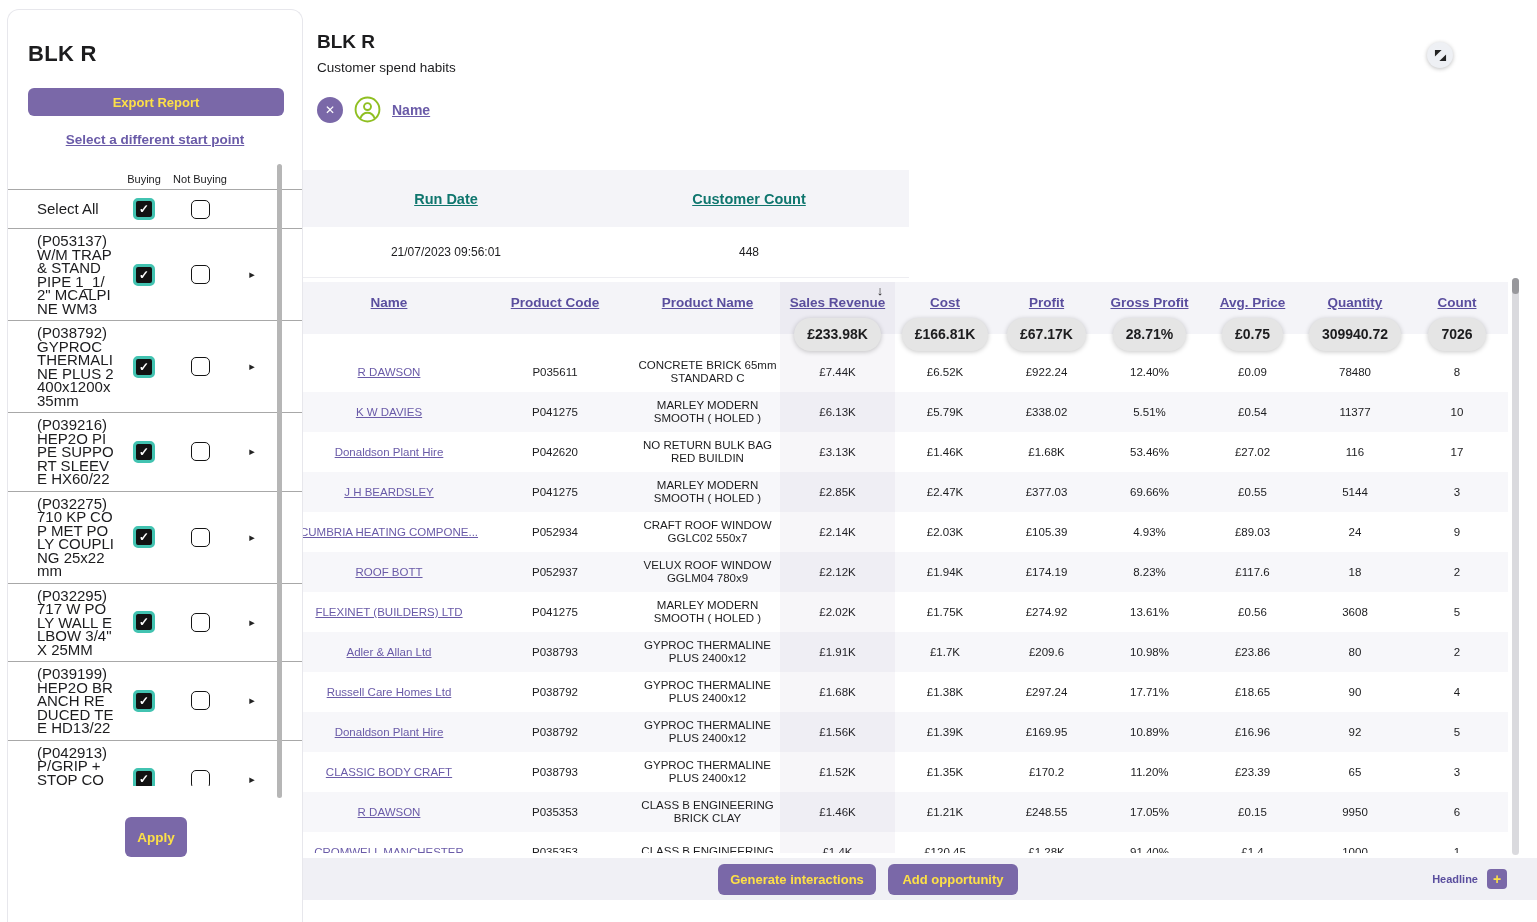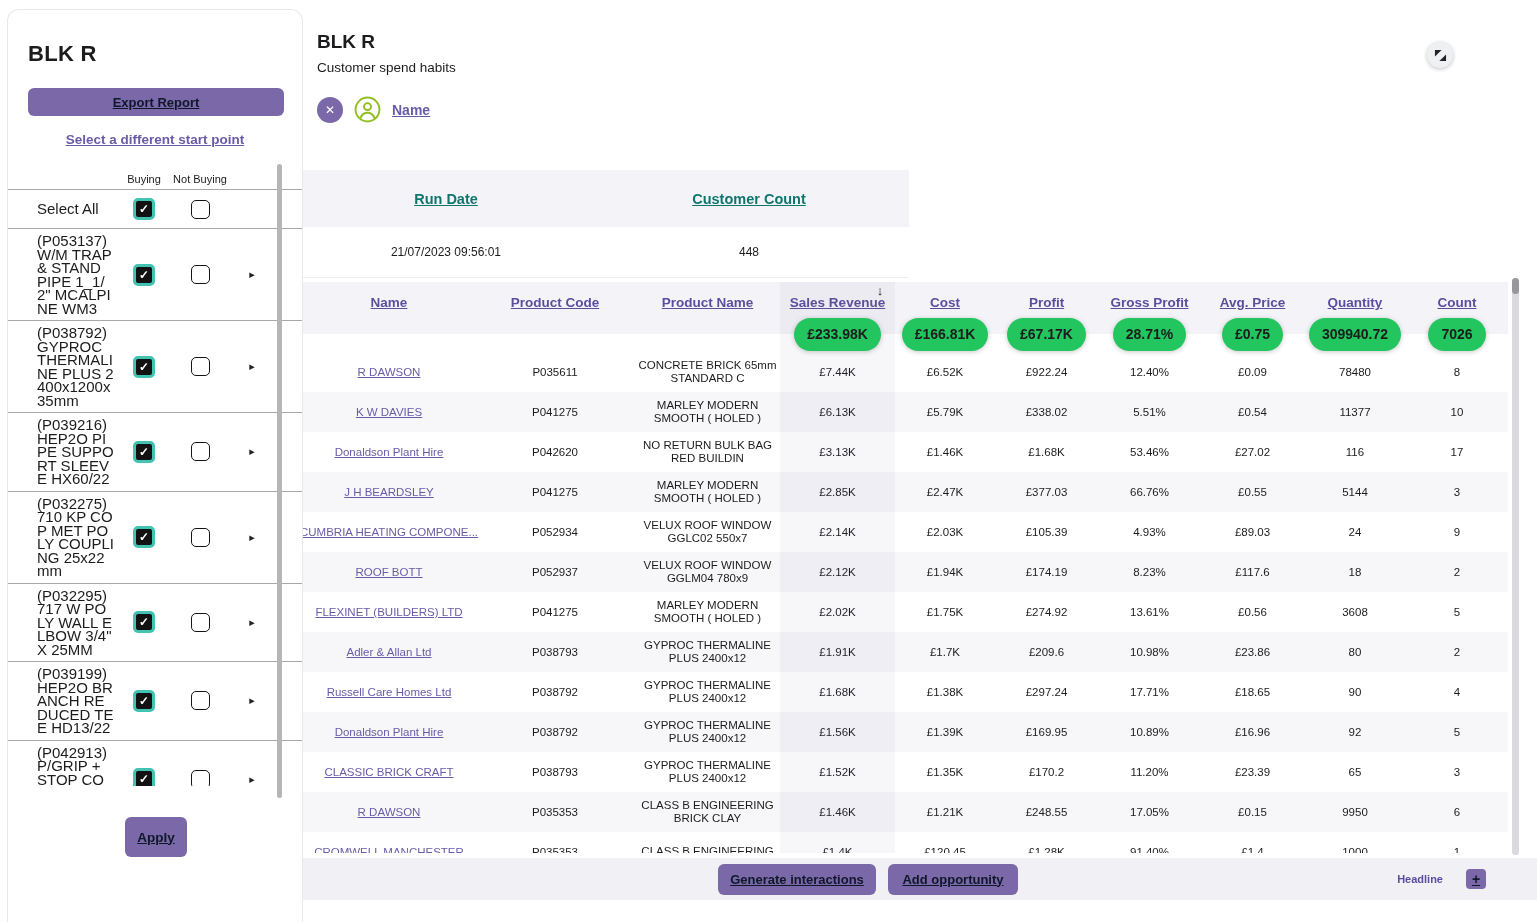--- a/index.html
+++ b/index.html
@@ -2,22 +2,22 @@
 <html><head>
 <meta charset="utf-8">
 <style>
   html,body{margin:0;padding:0;width:1537px;height:922px;overflow:hidden;background:#fff;
     font-family:"Liberation Sans",sans-serif;color:#1c1c1e;}
   *{box-sizing:border-box;}
   
   .sidebar{position:absolute;left:7px;top:9px;width:296px;height:913px;background:#fff;
     border:1px solid #e7e7ec;border-bottom:none;border-radius:12px 12px 0 0;}
   .sb-title{margin:31px 0 0 20px;font-size:22px;font-weight:600;letter-spacing:.3px;line-height:26px;}
-  .btn{background:#7a68a8;color:#0f172a;border:none;border-radius:6px;font-weight:bold;
-    font-family:"Liberation Sans",sans-serif;cursor:pointer;text-decoration:underline;}
+  .btn{background:#7a68a8;color:#fde047;border:none;border-radius:6px;font-weight:bold;
+    font-family:"Liberation Sans",sans-serif;cursor:pointer;}
   .export-btn{display:block;margin:21px 20px 0;width:256px;height:28px;font-size:13px;}
   .start-link{display:block;margin-top:16px;text-align:center;color:#6a5ba8;font-size:13.5px;
     font-weight:bold;text-decoration:underline;cursor:pointer;}
   .list-head{margin-top:16px;padding:10px 0 3px;display:grid;grid-template-columns:108px 56px 56px 48px;
     border-bottom:1px solid #a8a8a8;font-size:11px;}
   .list-head .col-h{text-align:center;line-height:13px;align-self:end;}
   .plist{height:596px;overflow:hidden;}
   .prow{display:grid;grid-template-columns:79px 56px 56px 48px;padding:5px 0 5px 29px;
     border-bottom:1px solid #a8a8a8;align-items:center;}
   .prow.select-all{padding-top:8px;padding-bottom:8px;}
@@ -54,37 +54,37 @@
   .tgrid{display:grid;grid-template-columns:172px 160px 145px 115px 100px 103px 103px 103px 102px 102px;}
   .thead{height:52px;background:#f4f4f8;align-items:start;padding-top:11px;}
   .thead .hcell{justify-self:center;position:relative;}
   .thead a{color:#5a4e9e;font-size:13.5px;font-weight:bold;text-decoration:underline;cursor:pointer;white-space:nowrap;}
   .hcell-sales{position:relative;}
   .sort-arrow{position:absolute;top:-10px;right:2px;font-size:13px;color:#111;font-weight:bold;}
   .col-tint{position:absolute;left:477px;top:0;width:115px;height:571px;background:rgba(105,96,150,.055);
     pointer-events:none;z-index:1;}
   .pills{height:36px;margin-top:-18px;align-items:center;}
   .pill-cell{display:flex;justify-content:center;}
-  .pill{position:relative;z-index:2;background:#22c55e;border-radius:17px;height:33px;display:flex;
+  .pill{position:relative;z-index:2;background:#e5e5e5;border-radius:17px;height:33px;display:flex;
     align-items:center;padding:0 13px;box-shadow:0 1px 5px rgba(0,0,0,.22);font-size:14px;
     font-weight:bold;white-space:nowrap;}
   .tbody{height:501px;overflow:hidden;}
   .trow{height:40px;align-items:center;}
   .trow:nth-child(even){background:#f7f7fa;}
   .cell{justify-self:center;font-size:11.5px;text-align:center;white-space:nowrap;}
   .cell-pname{white-space:normal;line-height:13.5px;max-width:142px;text-align:center;}
   .cell-name a{color:#6a5ba8;text-decoration:underline;cursor:pointer;}
   .vscroll{position:absolute;left:1209px;top:278px;width:7px;height:577px;background:#dadade;border-radius:4px;}
   .vscroll .thumb{width:7px;height:16px;background:#98989c;border-radius:4px;}
   
   .footer{position:absolute;left:0;top:858px;width:1234px;height:42px;background:#f0f0f5;
     display:flex;align-items:center;padding-left:415px;gap:12px;}
   .gen-btn{width:158px;height:31px;font-size:13px;}
   .add-btn{width:130px;height:31px;font-size:13px;}
-  .headline-wrap{margin-left:auto;padding-right:51px;display:flex;align-items:center;gap:23px;}
+  .headline-wrap{margin-left:auto;padding-right:30px;display:flex;align-items:center;gap:9px;}
   .headline-label{color:#5a4e9e;font-size:11px;font-weight:bold;}
   .plus-btn{width:20px;height:20px;border-radius:4px;font-size:14px;line-height:1;padding:0;}
 </style>
 </head>
 <body>
 
 <aside class="sidebar">
   <h1 class="sb-title">BLK R</h1>
   <button class="btn export-btn">Export Report</button>
   <a class="start-link">Select a different start point</a>
@@ -303,30 +303,30 @@
     <div class="cell">17</div>
   </div>
 
   <div class="trow tgrid">
     <div class="cell cell-name"><a>J H BEARDSLEY</a></div>
     <div class="cell">P041275</div>
     <div class="cell cell-pname">MARLEY MODERN SMOOTH ( HOLED )</div>
     <div class="cell">£2.85K</div>
     <div class="cell">£2.47K</div>
     <div class="cell">£377.03</div>
-    <div class="cell">66.76%</div>
+    <div class="cell">69.66%</div>
     <div class="cell">£0.55</div>
     <div class="cell">5144</div>
     <div class="cell">3</div>
   </div>
 
   <div class="trow tgrid">
     <div class="cell cell-name"><a>CUMBRIA HEATING COMPONE...</a></div>
     <div class="cell">P052934</div>
-    <div class="cell cell-pname">VELUX ROOF WINDOW GGLC02 550x7</div>
+    <div class="cell cell-pname">CRAFT ROOF WINDOW GGLC02 550x7</div>
     <div class="cell">£2.14K</div>
     <div class="cell">£2.03K</div>
     <div class="cell">£105.39</div>
     <div class="cell">4.93%</div>
     <div class="cell">£89.03</div>
     <div class="cell">24</div>
     <div class="cell">9</div>
   </div>
 
   <div class="trow tgrid">
@@ -388,21 +388,21 @@
     <div class="cell">£1.56K</div>
     <div class="cell">£1.39K</div>
     <div class="cell">£169.95</div>
     <div class="cell">10.89%</div>
     <div class="cell">£16.96</div>
     <div class="cell">92</div>
     <div class="cell">5</div>
   </div>
 
   <div class="trow tgrid">
-    <div class="cell cell-name"><a>CLASSIC BRICK CRAFT</a></div>
+    <div class="cell cell-name"><a>CLASSIC BODY CRAFT</a></div>
     <div class="cell">P038793</div>
     <div class="cell cell-pname">GYPROC THERMALINE PLUS 2400x12</div>
     <div class="cell">£1.52K</div>
     <div class="cell">£1.35K</div>
     <div class="cell">£170.2</div>
     <div class="cell">11.20%</div>
     <div class="cell">£23.39</div>
     <div class="cell">65</div>
     <div class="cell">3</div>
   </div>

